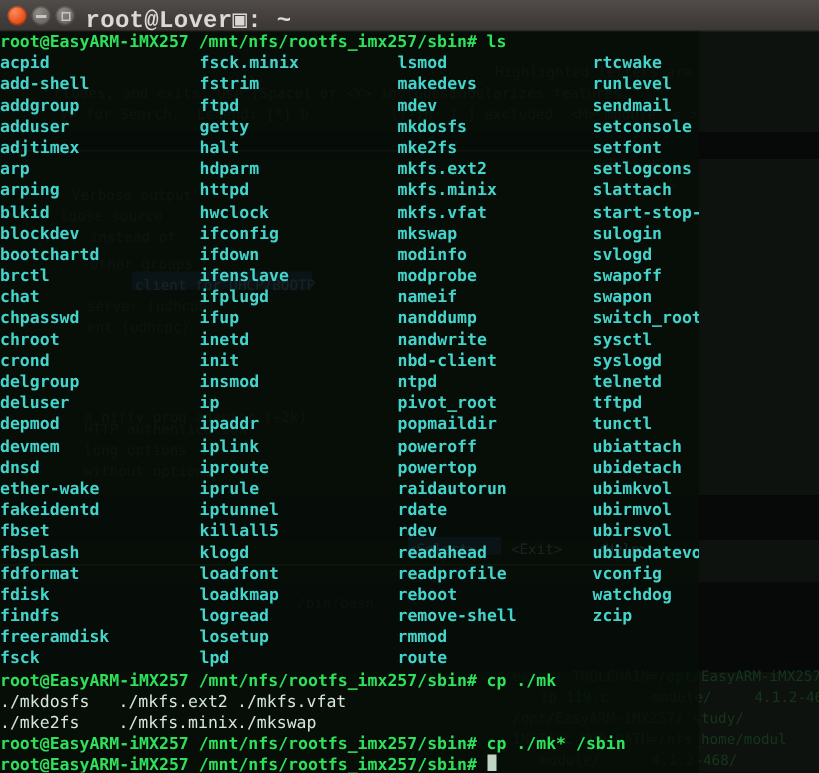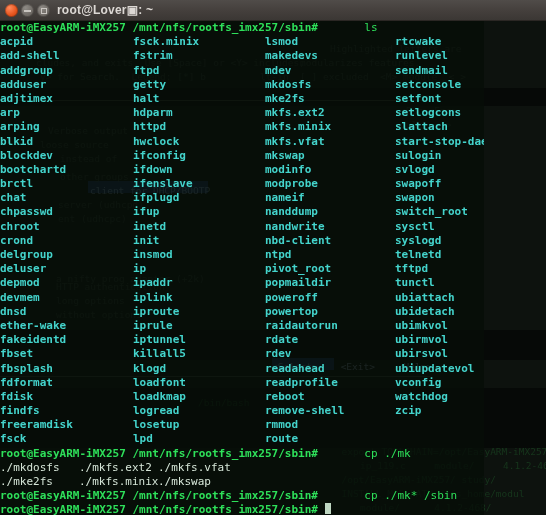--- a/index.html
+++ b/index.html
@@ -111,38 +111,37 @@
     position: absolute;
     left: 3.5px; top: 3.5px;
     width: 6px; height: 6px;
     border: 1.4px solid #c9c5c0;
     box-sizing: border-box;
   }
   #title-text {
     position: absolute;
     left: 57px;
     top: 3px;
-    font-family: Liberation Sans, sans-serif;
-    font-size: 12px;
+    font-family: Liberation Mono, monospace;
+    font-size: 16px;
     font-weight: bold;
     color: #dcd8d4;
     letter-spacing: 0.2px;
     white-space: pre;
   }
 
   
   #term-body {
     position: absolute;
     left: 0;
     top: 21px;
     width: 466px;
     height: 494px;
     background: rgba(6, 14, 8, 0.80);
     overflow: hidden;
-    padding-left: 18px;
   }
   #screen {
     position: absolute;
     left: 0;
     top: 0;
     width: 546px;
     height: 494px;
     font-family: "DejaVu Sans Mono", monospace;
     font-size: 11px;
     line-height: 14.2px;
@@ -153,21 +152,21 @@
     height: 14.2px;
   }
   .cell {
     position: absolute;
     top: 0;
     white-space: pre;
   }
   .c-prompt { color: #2ee05a; font-weight: bold; }
   .c-file   { color: #44d4cc; font-weight: bold; }
   .c-plain  { color: #d6e6d8; }
-  .c-cmd    { color: #2ee05a; font-weight: normal; margin-left: 40px; }
+  .c-cmd    { color: #2ee05a; font-weight: bold; }
 
   #cursor {
     display: inline-block;
     width: 6.6px;
     height: 11px;
     background: #cfe8d2;
     vertical-align: -1px;
     opacity: 0.92;
   }
 

